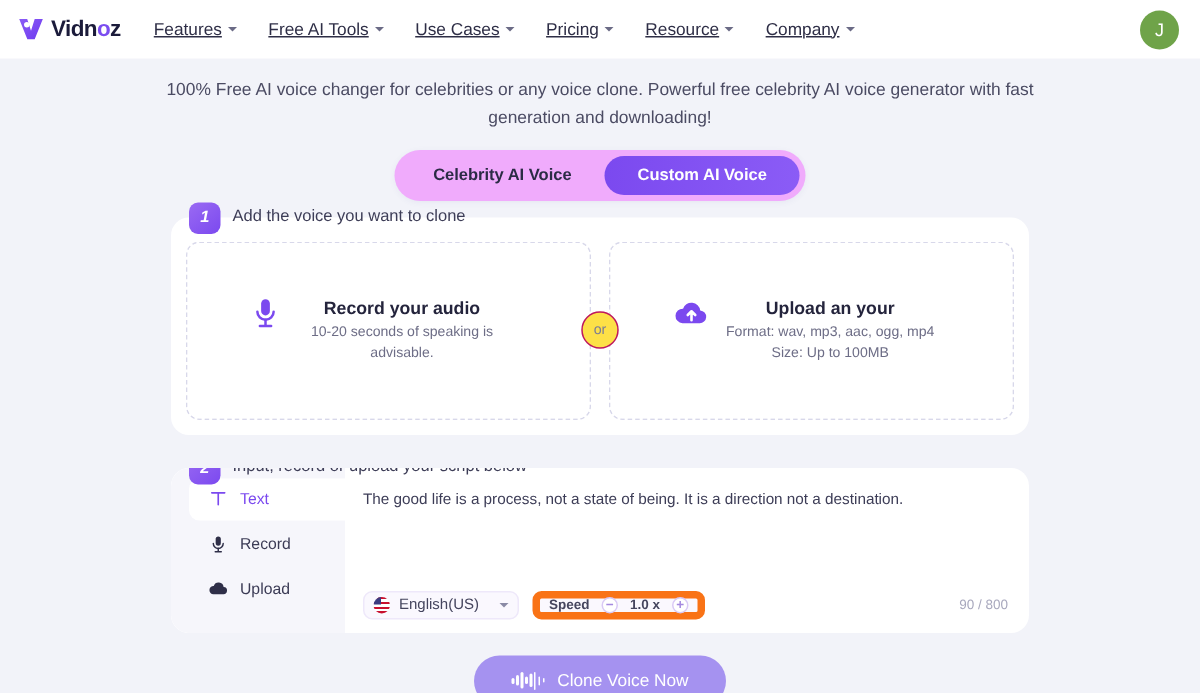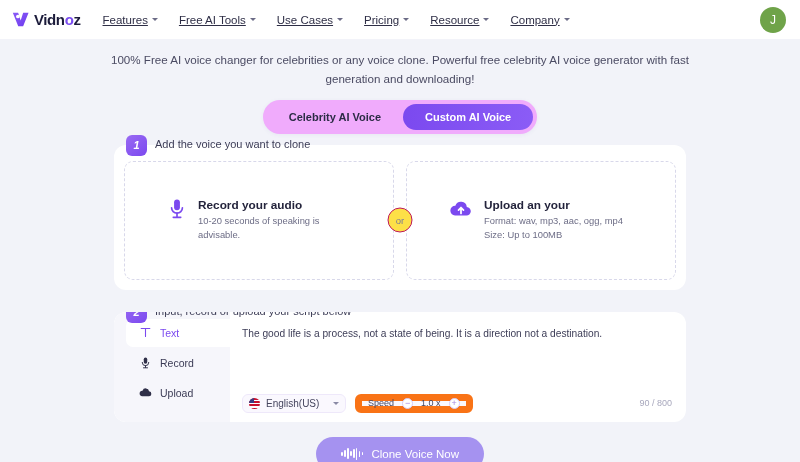--- a/index.html
+++ b/index.html
@@ -89,21 +89,21 @@
   .step-label {
     position: absolute; left: 41px; top: -7px;
     font-size: 11px; color: #3d3d57;
   }
 
   
   .cards { display: flex; gap: 12px; height: 100%; position: relative; }
   .card {
     flex: 1; border: 1px dashed #d8d8ea; border-radius: 9px;
     display: flex; align-items: center; padding-left: 42px;
-    cursor: pointer; background: #fff;
+    cursor: pointer; background: #fff; text-align: center;
   }
   .card-inner { display: flex; align-items: flex-start; gap: 11px; }
   .card-title { font-size: 11.8px; font-weight: 700; color: #24243c; margin-bottom: 2px; }
   .card-sub { font-size: 9.4px; color: #6d6d86; line-height: 1.45; max-width: 140px; }
   .or-badge {
     position: absolute; left: 50%; top: 50%;
     transform: translate(-50%,-50%);
     width: 25px; height: 25px; border-radius: 50%;
     background: #fde047; border: 1px solid #be185d;
     display: flex; align-items: center; justify-content: center;
@@ -144,23 +144,23 @@
   }
   .flag::after{ content:""; position:absolute; left:0; top:0; width:5px; height:5px; background:#3b3b80; }
   .chev-sm {
     margin-left: auto;
     width: 0; height: 0;
     border-left: 3px solid transparent; border-right: 3px solid transparent;
     border-top: 3.6px solid #8a8aa5;
   }
   .speed-box {
     display: flex; align-items: center; gap: 8px;
-    background: #faf8fe; border: 7px solid #f97316;
+    background: #faf8fe; border: 5px solid #f97316;
     border-radius: 6px; height: 19px; padding: 0 6px;
-    font-size: 9px; color: #45455e;
+    font-size: 9px; color: #45455e; font-weight: bold;
   }
   .circ-btn {
     width: 11px; height: 11px; border-radius: 50%;
     border: 1px solid #d9c9f5; color: #a58ae0;
     display: flex; align-items: center; justify-content: center;
     font-size: 9px; line-height: 1; cursor: pointer; background: #fff;
   }
   .speed-val { font-size: 9px; color: #45455e; }
   .counter { margin-left: auto; font-size: 9px; color: #a8a8bd; }
 

